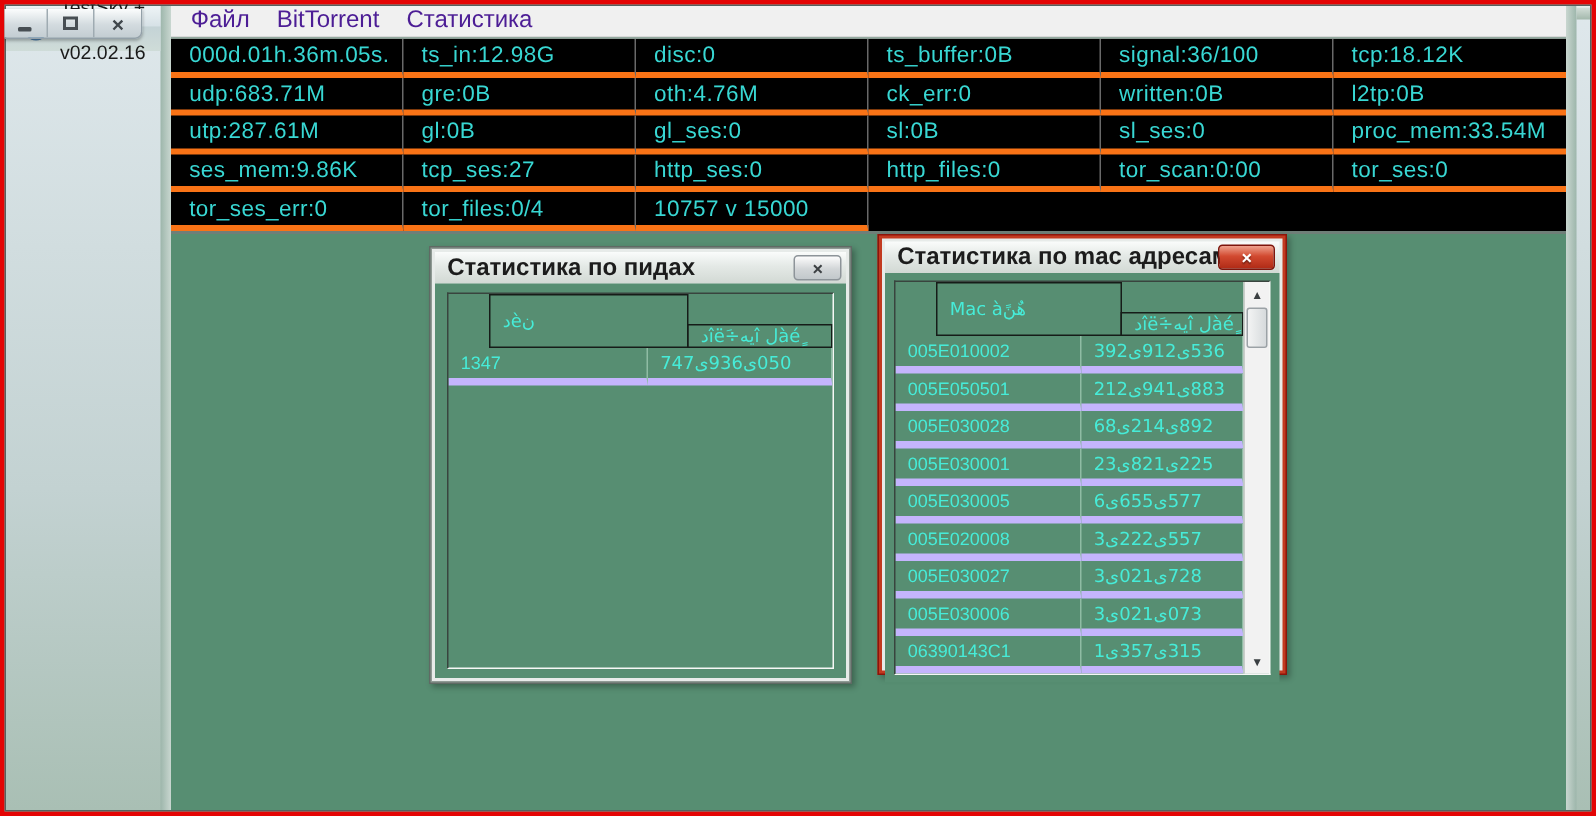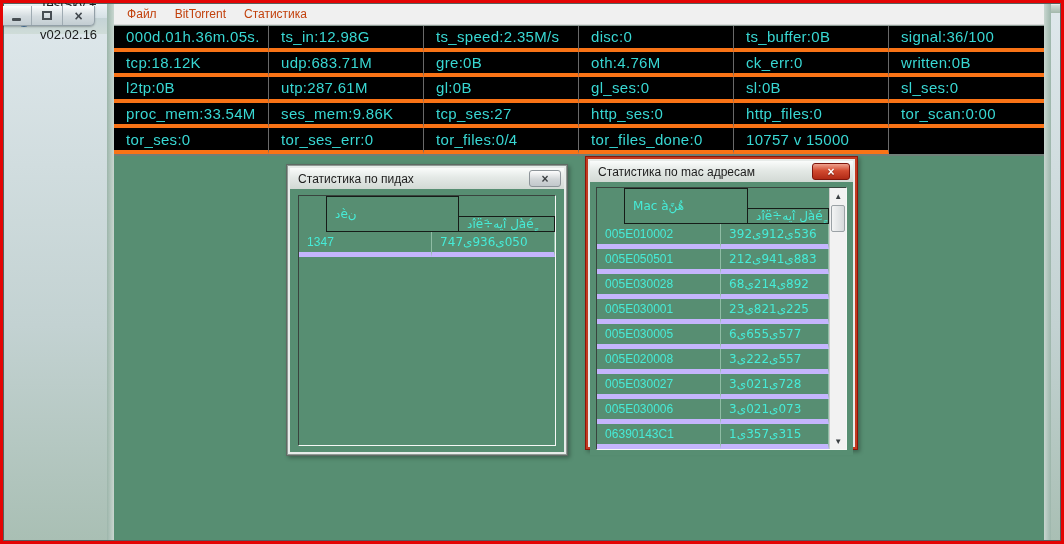--- a/index.html
+++ b/index.html
@@ -45,21 +45,21 @@
   .max-glyph{width:10px;height:9px;border:2px solid #474e53;background:transparent;}
   .close-glyph{font-size:14px;font-weight:bold;color:#40474c;line-height:1;}
   
   .mid{flex:1 1 auto;display:flex;flex-direction:column;padding:0 7px;
     background:linear-gradient(90deg,#9db6ab 0%,#cfdbd5 8px,#cfdbd5 calc(100% - 8px),#9db6ab 100%);}
   .menubar{
     height:21px;flex:0 0 21px;background:#f0f0f0;display:flex;align-items:stretch;
     border-bottom:1px solid #d9d9d9;padding-left:4px;
   }
   .menu-item{
-    display:flex;align-items:center;padding:0 9px;font-size:12px;color:#c2410c;cursor:default;
+    display:flex;align-items:center;padding:0 9px;font-size:16px;color:#4c1d95;cursor:default;
   }
   
   .client{flex:1 1 auto;position:relative;background:#578e72;overflow:hidden;
     border-top:1px solid #8b9b94;}
   .frame-bottom{height:9px;flex:0 0 9px;
     background:linear-gradient(180deg,#d3ded8,#a3b8ac);border-top:1px solid #e8eeea;}
   
   .stats-table{
     width:100%;height:130px;background:#000;
     display:grid;grid-template-columns:repeat(6,1fr);grid-template-rows:repeat(5,1fr);
@@ -75,21 +75,21 @@
   
   .child-window{position:absolute;box-shadow:2px 2px 4px rgba(0,0,0,.3);}
   .cw-outer{width:100%;height:100%;padding:1px;background:#8f9a94;border:1px solid #5f6a64;}
   .cw-outer.red{background:#c23a20;border:1px solid #8c150a;padding:2px;}
   .cw-face{width:100%;height:100%;background:#e7ebe9;display:flex;flex-direction:column;padding:2px;}
   .cw-titlebar{
     height:21px;flex:0 0 21px;display:flex;align-items:center;position:relative;
     background:linear-gradient(180deg,#fafcfb 0%,#e4e9e6 45%,#d2d9d4 100%);
     padding:0 4px 0 8px;
   }
-  .cw-title{font-size:12px;color:#1c1c1c;white-space:nowrap;}
+  .cw-title{font-size:16px;color:#1c1c1c;white-space:nowrap;font-weight:bold;}
   .cw-close{
     position:absolute;right:3px;top:2px;width:32px;height:17px;
     border:1px solid #8d9499;border-radius:3px;
     background:linear-gradient(180deg,#fdfdfd,#d2d6d8 55%,#c2c8cb);
     display:flex;align-items:center;justify-content:center;
     font-size:12px;font-weight:bold;color:#3c4043;cursor:default;
   }
   .cw-close.red{
     width:38px;border:1px solid #7d150c;color:#fff;
     background:linear-gradient(180deg,#efa28e 0%,#d24a30 45%,#b02a16 100%);
@@ -158,21 +158,20 @@
         <div class="menu-item">Файл</div>
         <div class="menu-item">BitTorrent</div>
         <div class="menu-item">Статистика</div>
       </div>
 
       <div class="client">
 
         <div class="stats-table">
           <div class="stats-cell">000d.01h.36m.05s.</div>
           <div class="stats-cell">ts_in:12.98G</div>
-          <div class="stats-cell">ts_speed:2.35M/s</div>
           <div class="stats-cell">disc:0</div>
           <div class="stats-cell">ts_buffer:0B</div>
           <div class="stats-cell">signal:36/100</div>
 
           <div class="stats-cell">tcp:18.12K</div>
           <div class="stats-cell">udp:683.71M</div>
           <div class="stats-cell">gre:0B</div>
           <div class="stats-cell">oth:4.76M</div>
           <div class="stats-cell">ck_err:0</div>
           <div class="stats-cell">written:0B</div>
@@ -187,21 +186,20 @@
           <div class="stats-cell">proc_mem:33.54M</div>
           <div class="stats-cell">ses_mem:9.86K</div>
           <div class="stats-cell">tcp_ses:27</div>
           <div class="stats-cell">http_ses:0</div>
           <div class="stats-cell">http_files:0</div>
 
           <div class="stats-cell">tor_scan:0:00</div>
           <div class="stats-cell">tor_ses:0</div>
           <div class="stats-cell">tor_ses_err:0</div>
           <div class="stats-cell">tor_files:0/4</div>
-          <div class="stats-cell">tor_files_done:0</div>
           <div class="stats-cell">10757 v 15000</div>
         </div>
 
         <div class="child-window" style="left:172px;top:138px;width:282px;height:292px;">
           <div class="cw-outer">
             <div class="cw-face">
               <div class="cw-titlebar">
                 <span class="cw-title">Статистика по пидах</span>
                 <div class="cw-close">
                   <span>×</span>

